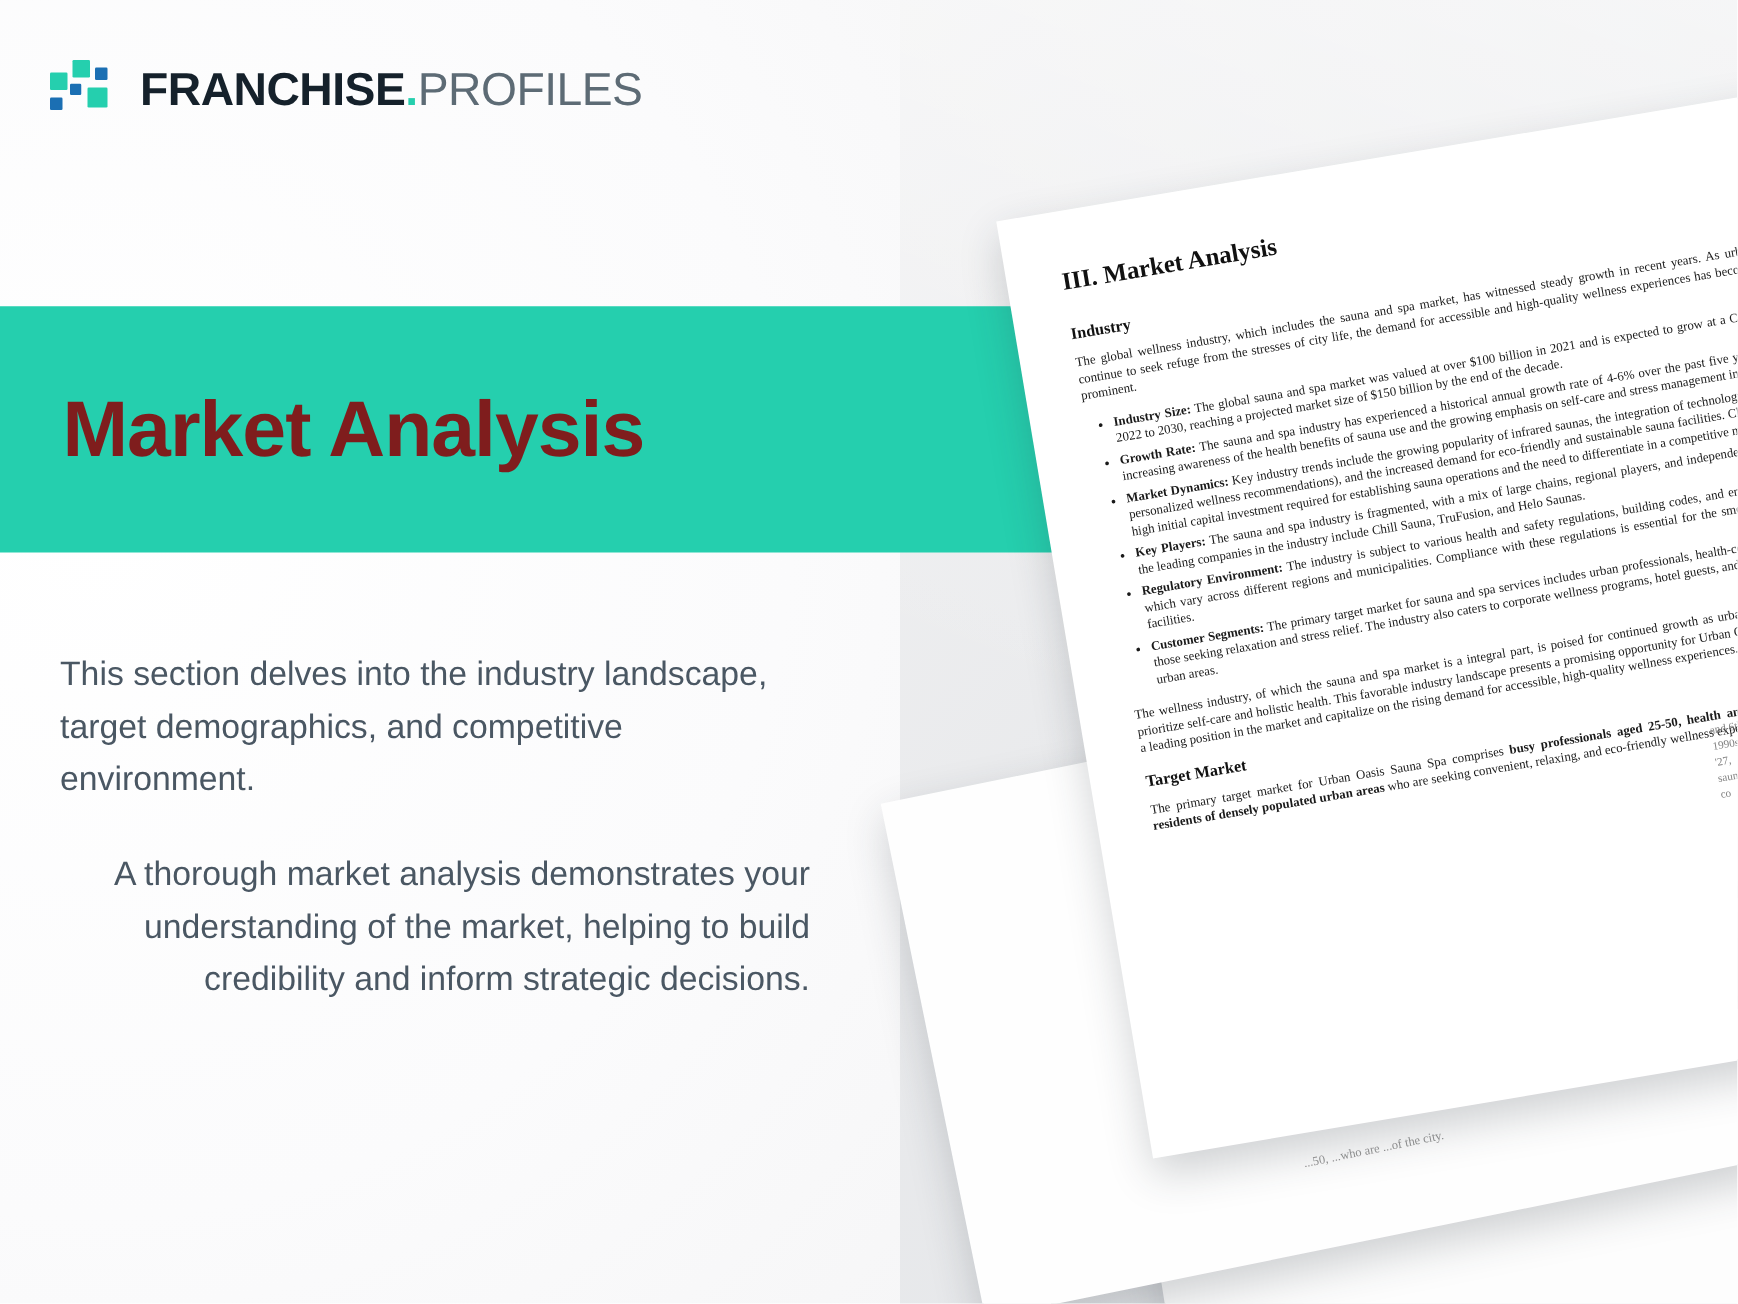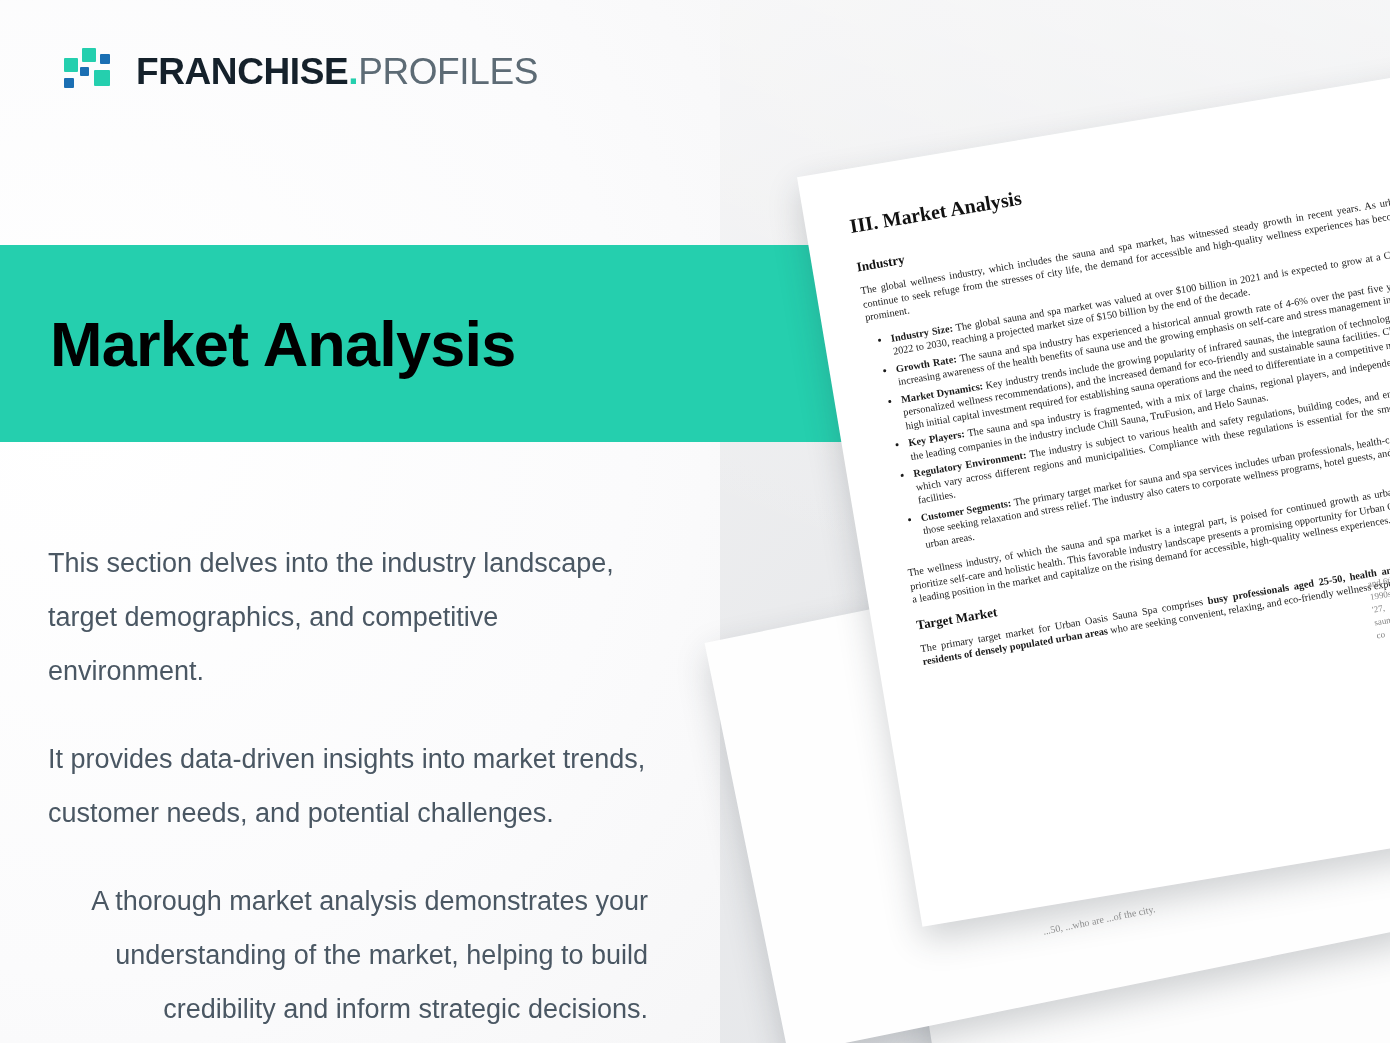--- a/index.html
+++ b/index.html
@@ -30,21 +30,21 @@
   }
   .left-glow {
     position: absolute;
     left: 0; top: 0; width: 760px; height: 1043px;
     background: radial-gradient(circle at 10% 40%, #ffffff 0%, #fbfbfc 60%, #f6f6f7 100%);
   }
 
   
   .logo-wrap {
     position: absolute;
-    left: 64px; top: 44px;
+    left: 40px; top: 44px;
     display: flex; align-items: center;
     height: 56px;
   }
   .logo-mark {
     position: relative;
     width: 56px; height: 48px;
     margin-right: 16px;
   }
   .sq { position: absolute; border-radius: 1px; }
   .sq.a { left: 0px;  top: 10px; width: 14px; height: 14px; background: #25cfae; }
@@ -63,32 +63,32 @@
     position: absolute;
     left: 0; top: 245px;
     width: 845px; height: 197px;
     background: #25cfae;
     display: flex; align-items: center;
   }
   .title-text {
     margin-left: 50px;
     font-size: 63px;
     font-weight: 700;
-    color: #000000;
+    color: #7f1d1d;
     letter-spacing: -0.8px;
   }
 
   
   .body-copy {
     position: absolute;
-    left: 48px; top: 536px;
+    left: 48px; top: 518px;
     width: 600px;
     color: #4a5763;
     font-size: 27px;
-    line-height: 54px;
+    line-height: 42px;
   }
   .body-copy p { margin-bottom: 34px; }
   .body-copy p:last-child { margin-bottom: 0; text-align: right; }
 
   
   .doc-stack {
     position: absolute;
     left: 700px; top: 120px;
     width: 700px; height: 950px;
   }
@@ -199,21 +199,20 @@
       <span class="bold">FRANCHISE</span><span class="dot">.</span><span class="light">PROFILES</span>
     </div>
   </div>
 
   <div class="title-band">
     <div class="title-text">Market Analysis</div>
   </div>
 
   <div class="body-copy">
     <p>This section delves into the industry landscape, target demographics, and competitive environment.</p>
-    <p>It provides data-driven insights into market trends, customer needs, and potential challenges.</p>
     <p>A thorough market analysis demonstrates your understanding of the market, helping to build credibility and inform strategic decisions.</p>
   </div>
 
   <div class="doc-stack">
     <div class="paper back2"></div>
     <div class="paper back1"></div>
 
     <div class="back1-text">...50, ...who are ...of the city.</div>
 
     <div class="paper front">

